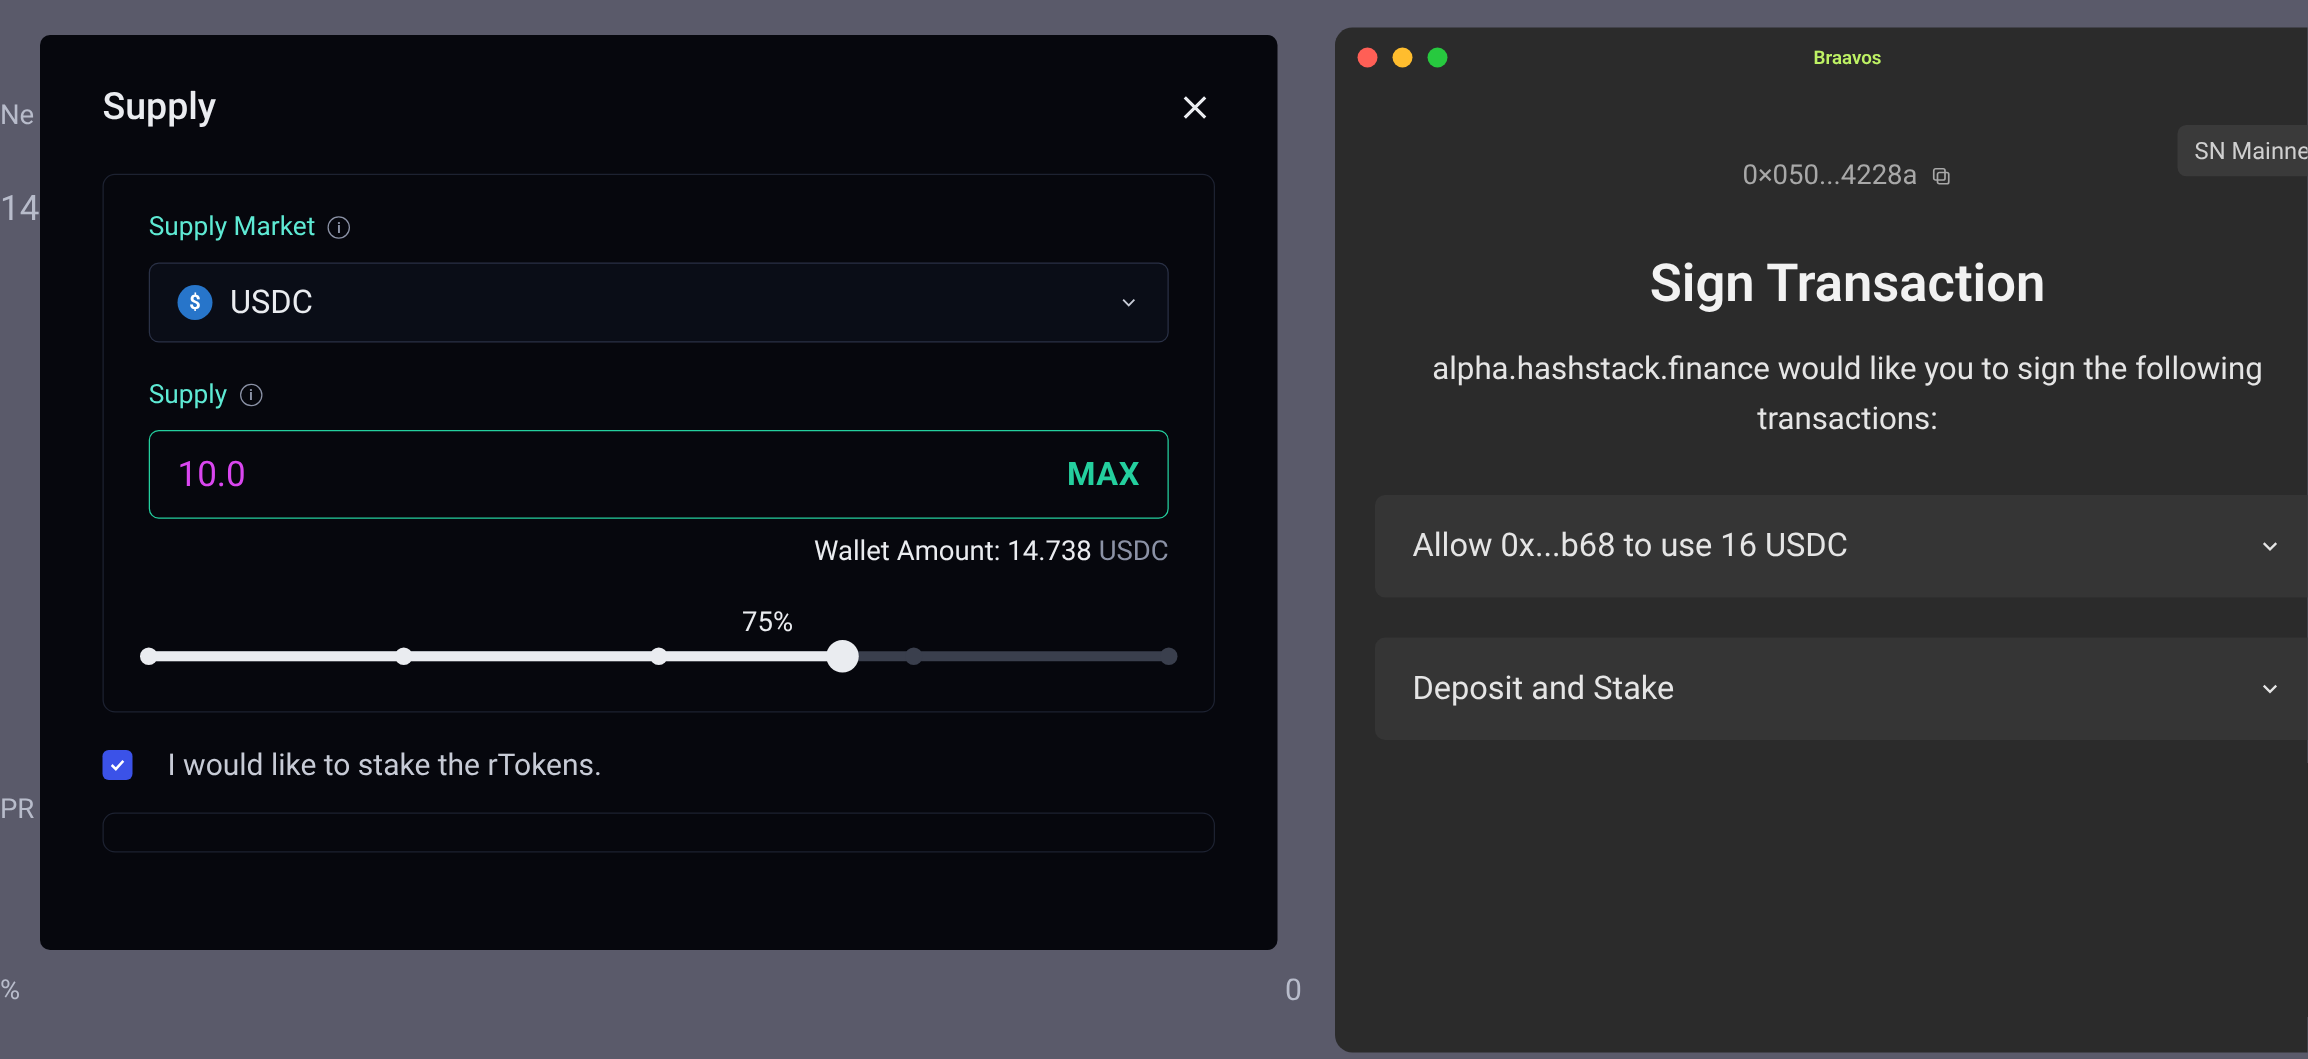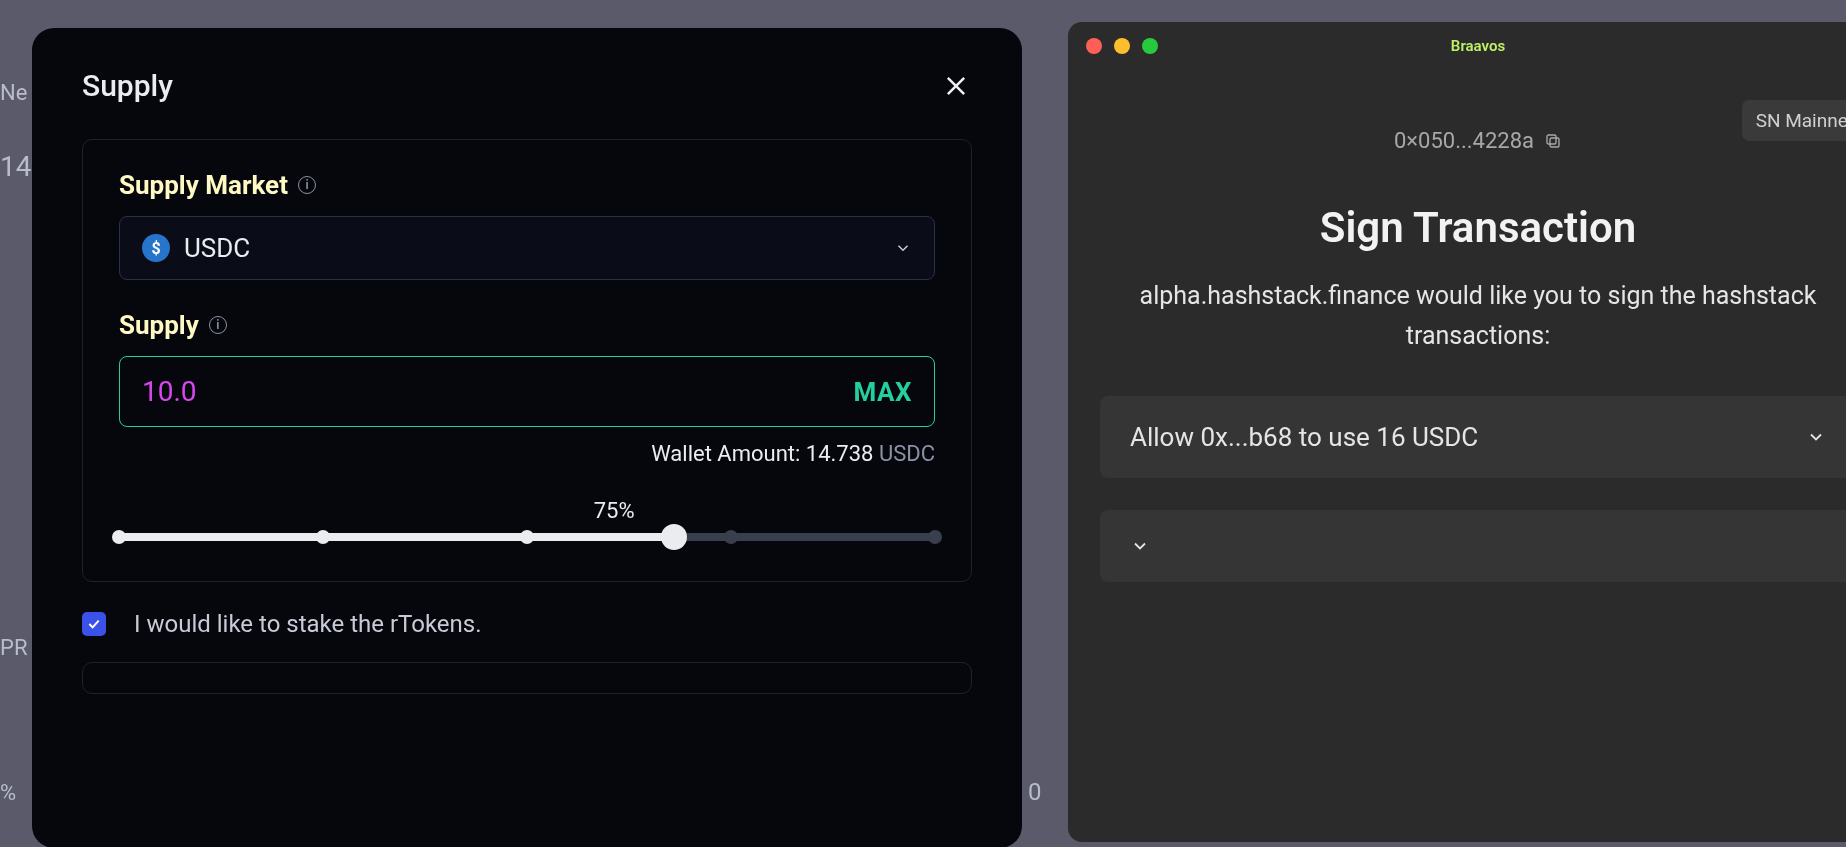--- a/index.html
+++ b/index.html
@@ -11,23 +11,23 @@
       position: relative;
       overflow: hidden;
     }
 
     
     .supply-modal {
       position: absolute;
       left: 32px;
       top: 28px;
       width: 990px;
-      height: 820px;
+      height: 732px;
       background: #06070d;
-      border-radius: 22px;
+      border-radius: 8px;
       padding: 40px 50px;
       overflow: hidden;
     }
     .supply-header {
       display: flex;
       justify-content: space-between;
       align-items: center;
       margin-bottom: 36px;
     }
     .supply-title {
@@ -53,23 +53,22 @@
       margin-bottom: 28px;
     }
 
     .field-label-row {
       display: flex;
       align-items: center;
       gap: 10px;
       margin-bottom: 16px;
     }
     .field-label {
-      color: #fef9c3;
-      font-size: 26px;
-      font-weight: bold;
+      color: #5eead4;
+      font-size: 21px;
     }
     .info-icon {
       width: 18px;
       height: 18px;
       border: 1.5px solid #8b92a6;
       border-radius: 50%;
       color: #8b92a6;
       font-size: 12px;
       font-weight: 600;
       display: flex;
@@ -415,29 +414,30 @@
       <span>0×050...4228a</span>
       <svg class="copy-icon" viewBox="0 0 24 24" fill="none">
         <rect x="8" y="8" width="12" height="12" rx="2"></rect>
         <rect x="4" y="4" width="12" height="12" rx="2"></rect>
       </svg>
     </div>
   </div>
 
   <div class="sign-title">Sign Transaction</div>
   <div class="sign-subtitle">
-    <span class="domain">alpha.hashstack.finance</span><span> would like you to sign the hashstack transactions:</span>
+    <span class="domain">alpha.hashstack.finance</span><span> would like you to sign the following transactions:</span>
   </div>
 
   <div class="tx-list">
     <div class="tx-item">
       <span class="tx-label">Allow 0x...b68 to use 16 USDC</span>
       <svg class="tx-chevron" viewBox="0 0 24 24" fill="none">
         <path d="M6 9 L12 15 L18 9"></path>
       </svg>
     </div>
     <div class="tx-item">
+      <span class="tx-label">Deposit and Stake</span>
       <svg class="tx-chevron" viewBox="0 0 24 24" fill="none">
         <path d="M6 9 L12 15 L18 9"></path>
       </svg>
     </div>
   </div>
 </div>
 
 </body></html>

